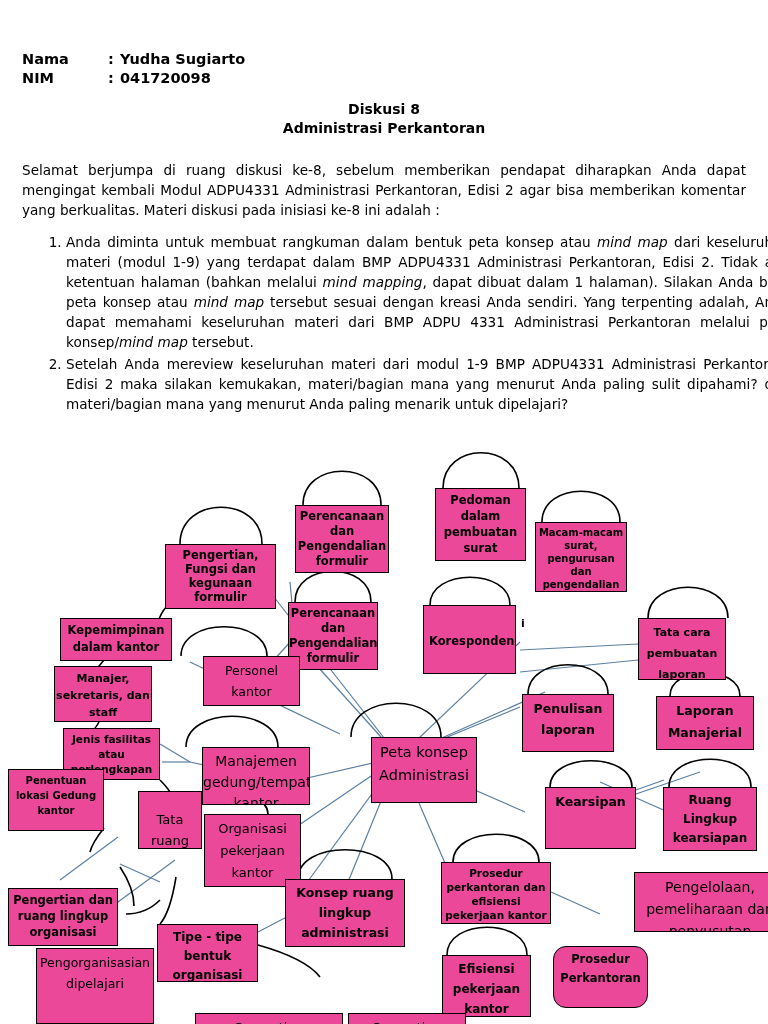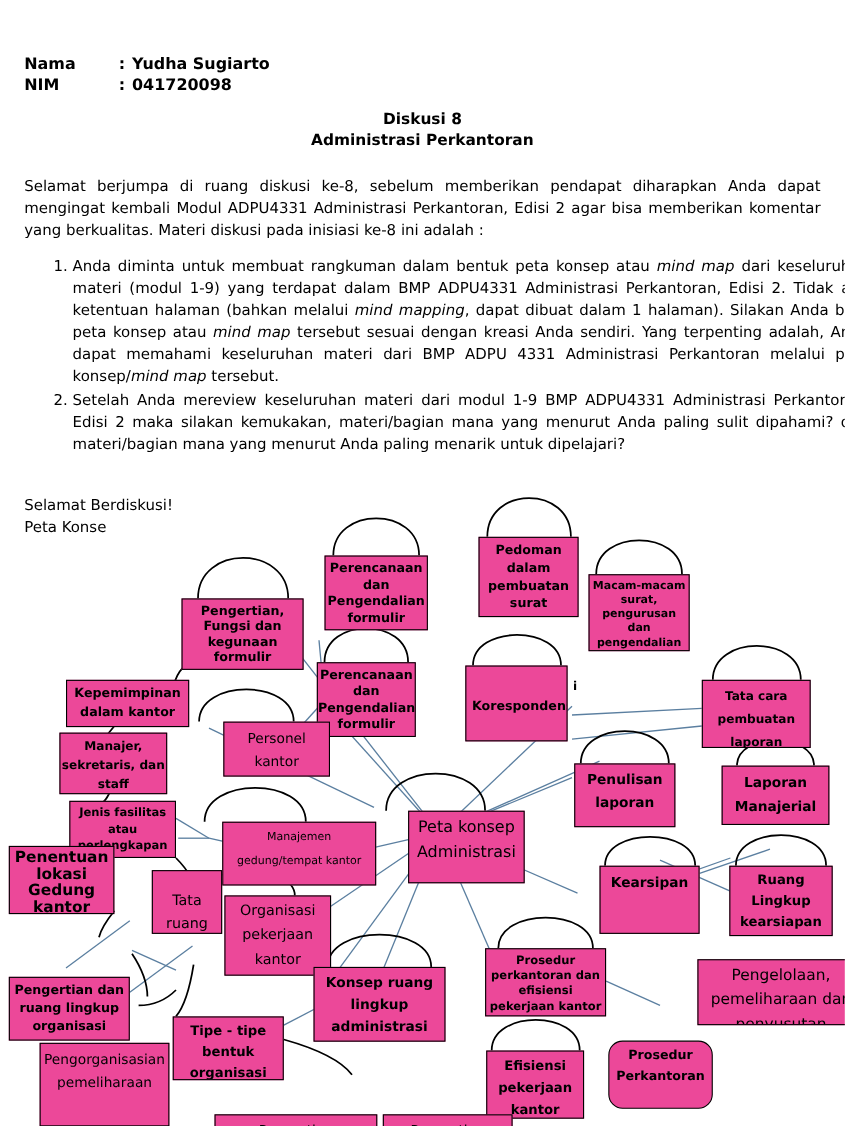--- a/index.html
+++ b/index.html
@@ -78,24 +78,20 @@
     <div>Administrasi Perkantoran</div>
   </div>
 
   <div class="intro">Selamat berjumpa di ruang diskusi ke-8, sebelum memberikan pendapat diharapkan Anda dapat mengingat kembali Modul ADPU4331 Administrasi Perkantoran, Edisi 2 agar bisa memberikan komentar yang berkualitas. Materi diskusi pada inisiasi ke-8 ini adalah :</div>
 
   <ol class="tasks" id="task-list">
       <li><span>Anda diminta untuk membuat rangkuman dalam bentuk peta konsep atau </span><em>mind map</em><span> dari keseluruhan materi (modul 1-9) yang terdapat dalam BMP ADPU4331 Administrasi Perkantoran, Edisi 2. Tidak ada ketentuan halaman (bahkan melalui </span><em>mind mapping</em><span>, dapat dibuat dalam  1  halaman).  Silakan  Anda  buat  peta  konsep   atau </span><em>mind map</em><span> tersebut sesuai dengan kreasi Anda sendiri. Yang  terpenting adalah, Anda dapat memahami keseluruhan materi dari BMP ADPU 4331   Administrasi   Perkantoran   melalui   peta konsep/</span><em>mind  map</em><span> tersebut.</span></li>
       <li><span>Setelah Anda mereview keseluruhan materi dari modul 1-9 BMP ADPU4331 Administrasi Perkantoran, Edisi 2 maka silakan kemukakan, materi/bagian mana yang menurut Anda paling sulit dipahami? dan materi/bagian mana yang menurut Anda paling menarik untuk dipelajari?</span></li>
     </ol>
 
-  <div class="closing">
-    <div>Selamat Berdiskusi!</div>
-    <div>Peta Konse</div>
-  </div>
 
   <div class="map" id="map">
     <svg width="768" height="562">
       <g stroke="#5b7fa0" stroke-width="1.2" fill="none">
         <line x1="399" y1="295" x2="270" y2="130"></line>
         <line x1="399" y1="295" x2="300" y2="185"></line>
         <line x1="399" y1="295" x2="281" y2="322"></line>
         <line x1="399" y1="295" x2="277" y2="378"></line>
         <line x1="399" y1="295" x2="300" y2="430"></line>
         <line x1="399" y1="295" x2="348" y2="420"></line>
@@ -169,61 +165,61 @@
       </div>
       <svg width="84" height="48" style="position: absolute; left: 539px; top: 15px; z-index: 3;">
         <path d="M 3 45 C 3 4, 81 4, 81 45" fill="none" stroke="#000" stroke-width="1.6"></path>
       </svg>
       <div class="node" style="left: 535px; top: 60px; width: 92px; height: 70px; font-size: 10px; line-height: 13px; padding-top: 3px;">
         <span>Macam-macam surat, pengurusan dan pengendalian</span>
       </div>
       <svg width="86" height="48" style="position: absolute; left: 644.5px; top: 111px; z-index: 3;">
         <path d="M 3 45 C 3 4, 83 4, 83 45" fill="none" stroke="#000" stroke-width="1.6"></path>
       </svg>
-      <div class="node" style="left: 638px; top: 156px; width: 99px; height: 62px; font-size: 11px; line-height: 21px; padding-top: 3px;">
+      <div class="node" style="left: 638px; top: 156px; width: 88px; height: 62px; font-size: 11px; line-height: 21px; padding-top: 3px;">
         <span>Tata cara pembuatan laporan</span>
       </div>
       <div class="node" style="left: 60px; top: 156px; width: 112px; height: 43px; font-size: 11.5px; line-height: 17px; padding-top: 3px;">
         <span>Kepemimpinan dalam kantor</span>
       </div>
       <div class="node" style="left: 54px; top: 204px; width: 98px; height: 56px; font-size: 11px; line-height: 17px; padding-top: 3px;">
         <span>Manajer, sekretaris, dan staff</span>
       </div>
       <svg width="92" height="46" style="position: absolute; left: 177.5px; top: 151px; z-index: 3;">
         <path d="M 3 43 C 3 4, 89 4, 89 43" fill="none" stroke="#000" stroke-width="1.6"></path>
       </svg>
       <div class="node plain" style="left: 175px; top: 194px; width: 97px; height: 50px; font-size: 12.5px; line-height: 21px; padding-top: 3px;">
         <span>Personel kantor</span>
       </div>
       <div class="node" style="left: 63px; top: 266px; width: 97px; height: 52px; font-size: 10.5px; line-height: 15px; padding-top: 3px;">
         <span>Jenis fasilitas atau perlengkapan kantor</span>
       </div>
       <svg width="98" height="48" style="position: absolute; left: 183px; top: 240px; z-index: 3;">
         <path d="M 3 45 C 3 4, 95 4, 95 45" fill="none" stroke="#000" stroke-width="1.6"></path>
       </svg>
-      <div class="node plain" style="left: 174px; top: 285px; width: 140px; height: 58px; font-size: 10px; line-height: 21px; padding-top: 3px;">
+      <div class="node plain" style="left: 174px; top: 285px; width: 108px; height: 58px; font-size: 14px; line-height: 21px; padding-top: 3px;">
         <span>Manajemen gedung/tempat kantor</span>
       </div>
-      <div class="node" style="left: 8px; top: 307px; width: 96px; height: 62px; font-size: 14px; line-height: 15px; padding-top: 3px;">
+      <div class="node" style="left: 8px; top: 307px; width: 96px; height: 62px; font-size: 10px; line-height: 15px; padding-top: 3px;">
         <span>Penentuan lokasi Gedung kantor</span>
       </div>
       <div class="node plain" style="left: 110px; top: 329px; width: 64px; height: 58px; font-size: 13px; line-height: 21px; padding-top: 17px;">
         <span>Tata ruang kanto</span>
       </div>
       <svg width="92" height="36" style="position: absolute; left: 178.5px; top: 319px; z-index: 3;">
         <path d="M 3 33 C 3 4, 89 4, 89 33" fill="none" stroke="#000" stroke-width="1.6"></path>
       </svg>
       <div class="node plain" style="left: 176px; top: 352px; width: 97px; height: 73px; font-size: 13px; line-height: 22px; padding-top: 3px;">
         <span>Organisasi pekerjaan kantor</span>
       </div>
       <div class="node" style="left: 8px; top: 426px; width: 110px; height: 58px; font-size: 11.5px; line-height: 16px; padding-top: 3px;">
         <span>Pengertian dan ruang lingkup organisasi</span>
       </div>
       <div class="node plain" style="left: 8px; top: 486px; width: 118px; height: 76px; font-size: 12.5px; line-height: 21px; padding-top: 3px;">
-        <span>Pengorganisasian pemeliharaan</span>
+        <span>Pengorganisasian dipelajari</span>
       </div>
       <div class="node" style="left: 157px; top: 462px; width: 101px; height: 58px; font-size: 12px; line-height: 19px; padding-top: 3px;">
         <span>Tipe - tipe bentuk organisasi</span>
       </div>
       <svg width="96" height="52" style="position: absolute; left: 348px; top: 226px; z-index: 3;">
         <path d="M 3 49 C 3 4, 93 4, 93 49" fill="none" stroke="#000" stroke-width="1.6"></path>
       </svg>
       <div class="node plain" style="left: 343px; top: 275px; width: 106px; height: 66px; font-size: 14.5px; line-height: 23px; padding-top: 3px;">
         <span>Peta konsep Administrasi</span>
       </div>

